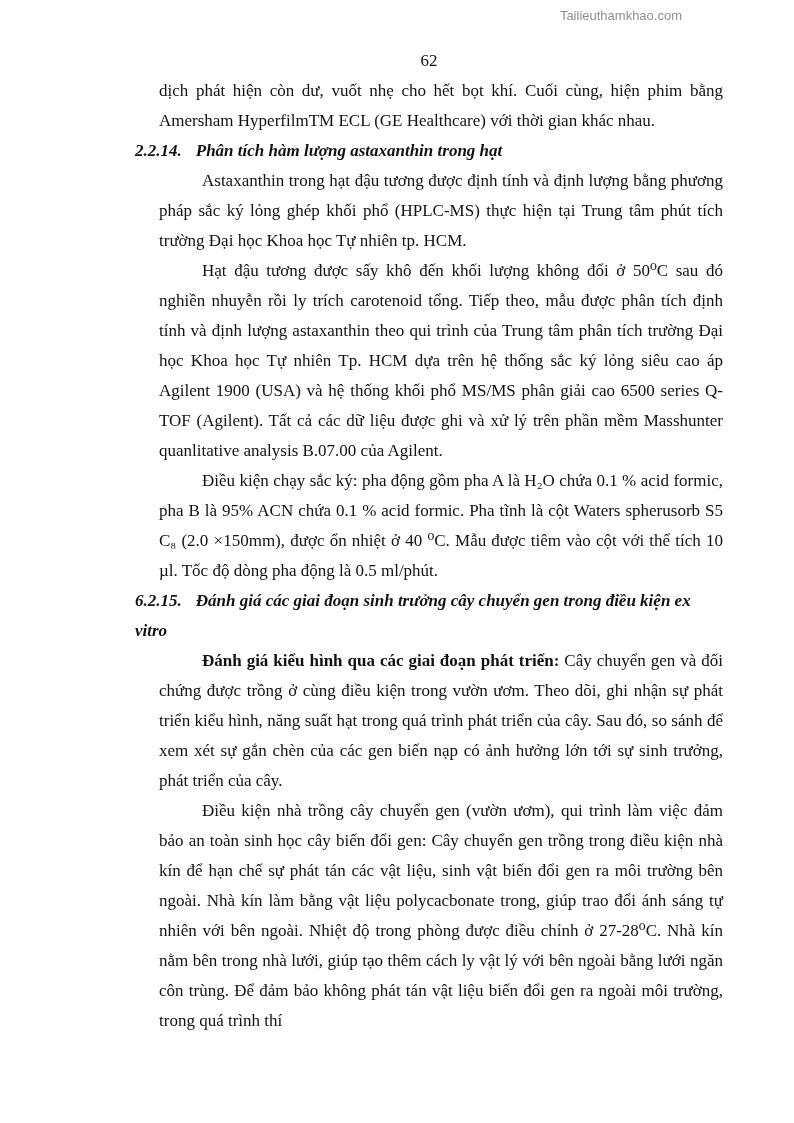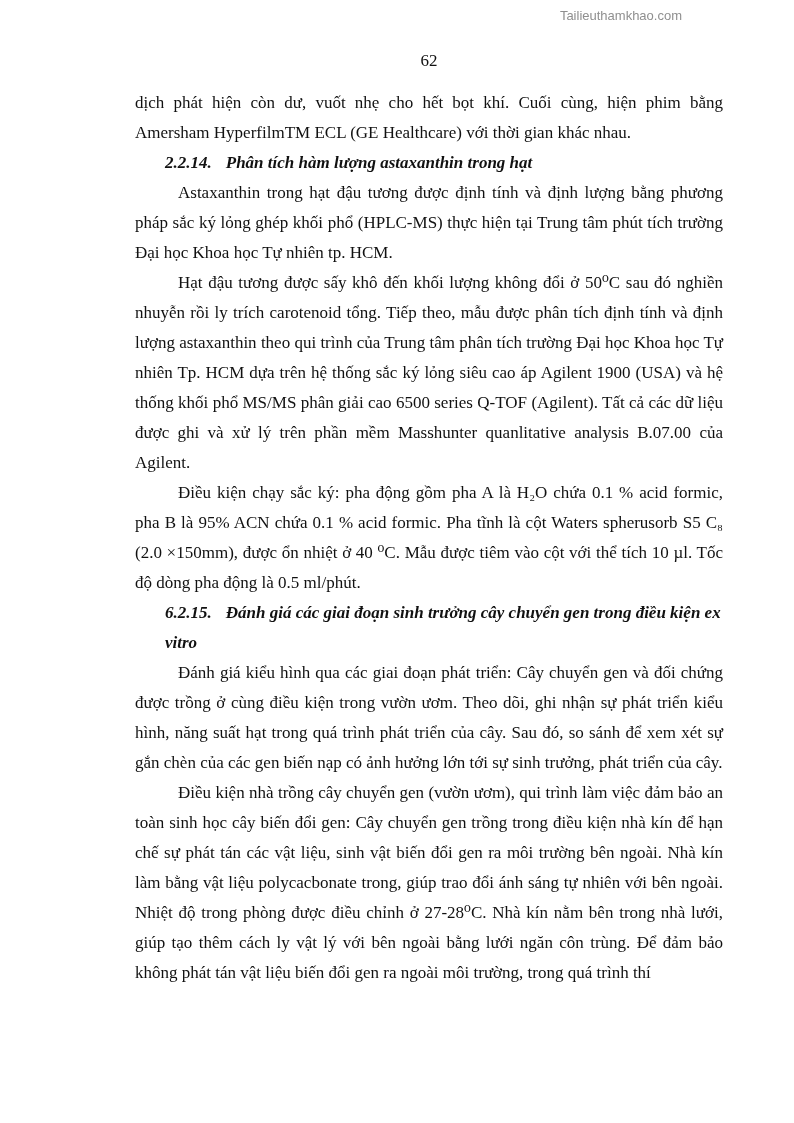--- a/index.html
+++ b/index.html
@@ -28,38 +28,37 @@
   .content {
     position: absolute;
     left: 135px;
     top: 46px;
     width: 588px;
   }
   .page-number {
     text-align: center;
     font-size: 17px;
     line-height: 30px;
-    margin-bottom: 12px;
   }
   .para {
     font-size: 17px;
     line-height: 30px;
     text-align: justify;
+    margin-left: 24px;
   }
   .para.indent { text-indent: 43px; }
   .heading {
     font-size: 17px;
     line-height: 30px;
     font-weight: bold;
     font-style: italic;
     text-align: left;
-    margin-left: 30px;
   }
   .heading .h-num { margin-right: 14px; }
-  .lead { font-weight: normal; font-style: normal; }
+  .lead { font-weight: bold; font-style: normal; }
 </style>
 </head>
 <body>
 
 <div class="page">
 
   <div class="watermark">Tailieuthamkhao.com</div>
 
   <div class="content">
 

